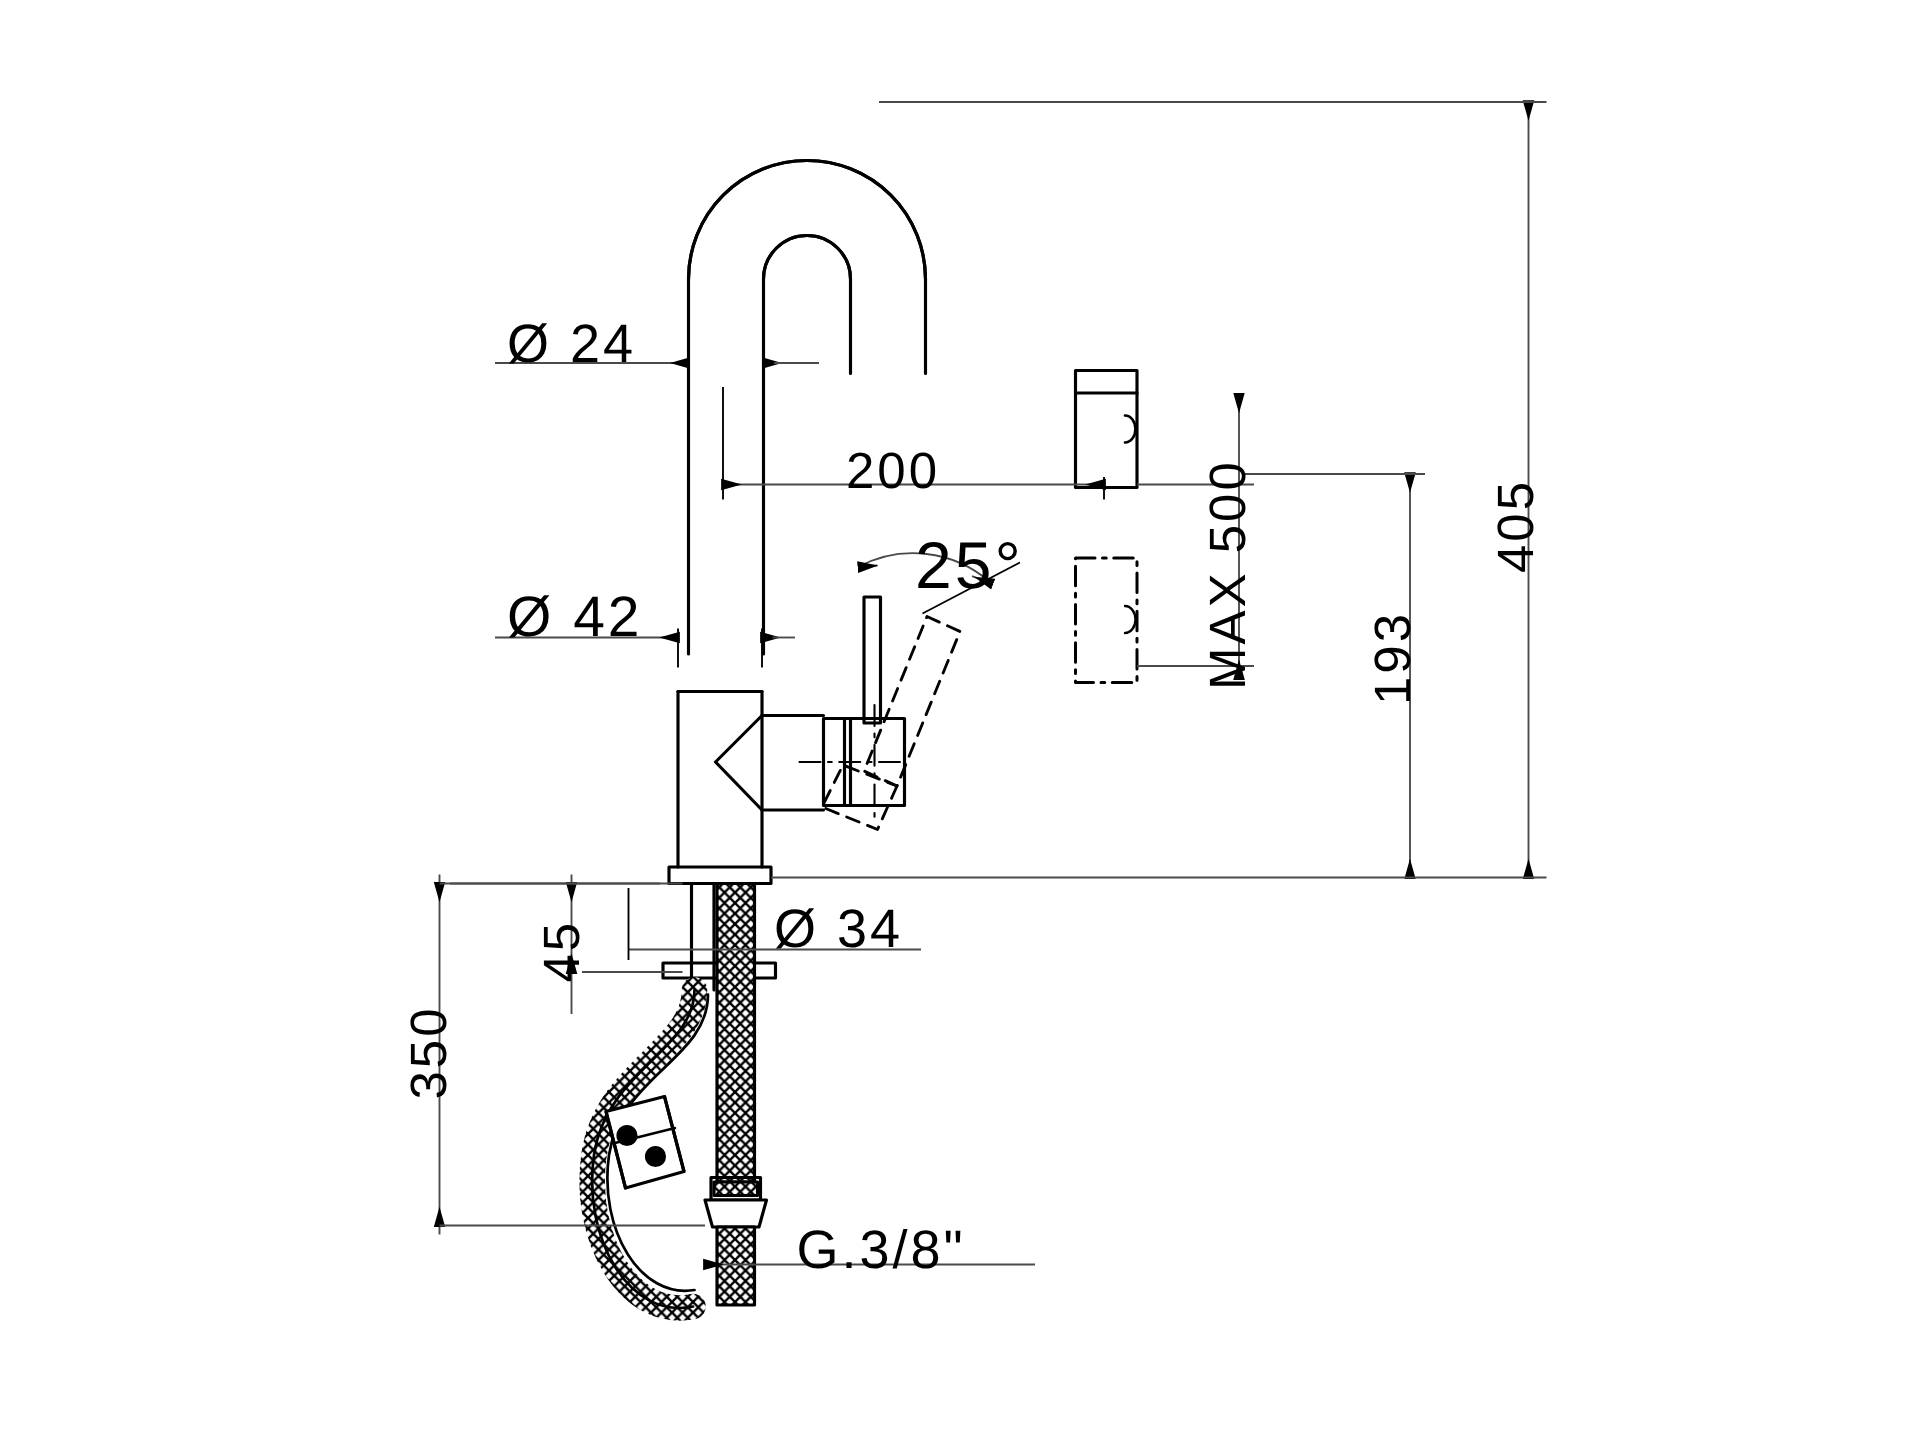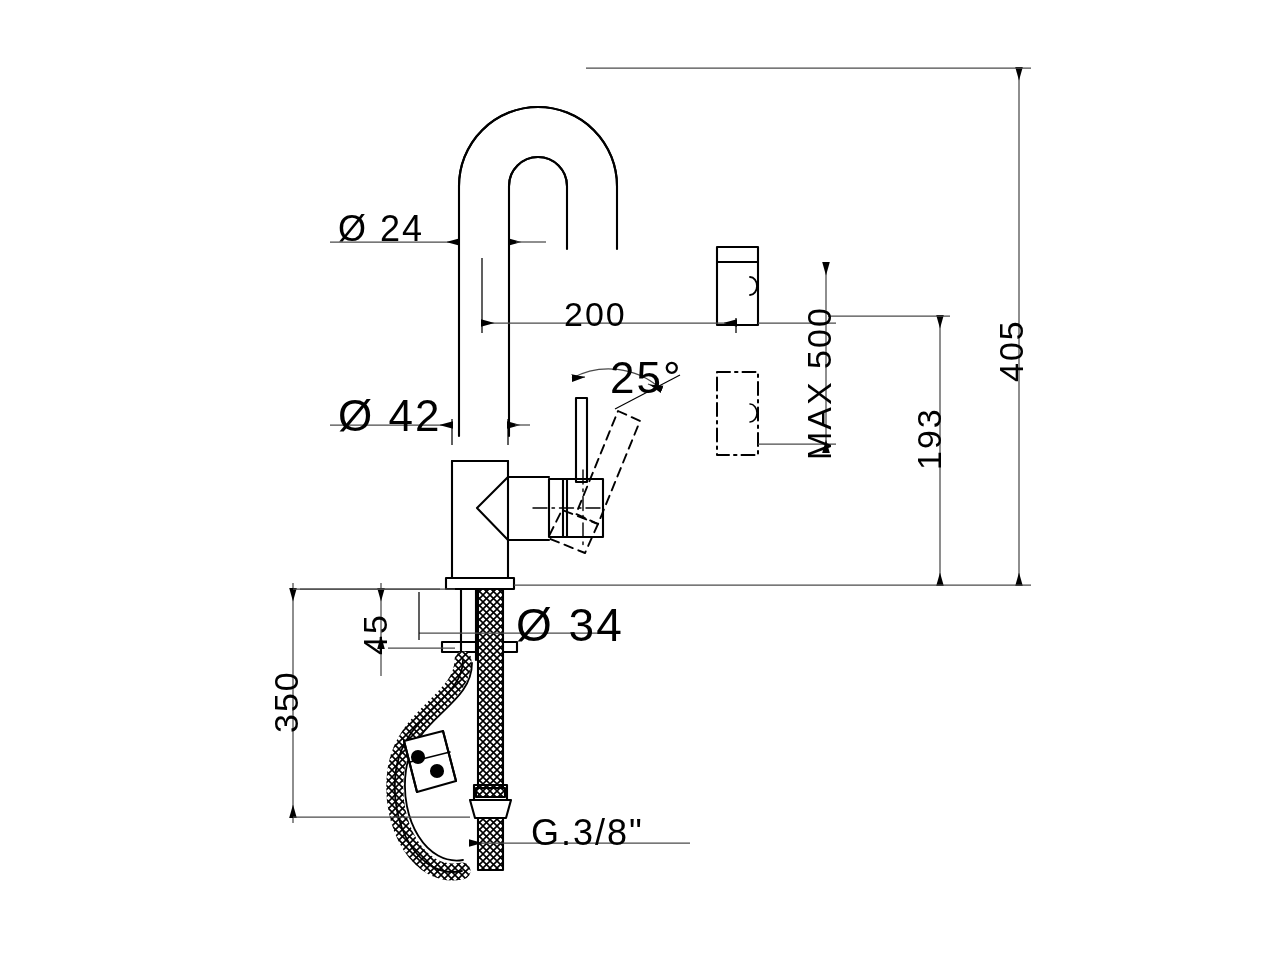--- a/index.html
+++ b/index.html
@@ -199,33 +199,33 @@
 
     <g>
       <line x1="470" y1="843" x2="690" y2="843"></line>
       <line x1="478" y1="843" x2="470" y2="843" marker-end="url(#ar)"></line>
     </g>
   </g>
 </svg>
 
 <div class="dimtext" style="left:338px;top:208px;font-size:36px;">Ø 24</div>
 
-<div class="dimtext" style="left:338px;top:391px;font-size:44px;">Ø 42</div>
+<div class="dimtext" style="left:338px;top:391px;font-size:38px;">Ø 42</div>
 
 <div class="dimtext" style="left:564px;top:295px;font-size:34px;text-align:center;">200</div>
 
 <div class="dimtext" style="left:610px;top:353px;font-size:44px;">25°</div>
 
 <div class="dimtext rot90" style="left:800px;top:460px;font-size:34px;">MAX 500</div>
 
 <div class="dimtext rot90" style="left:910px;top:470px;font-size:34px;">193</div>
 
 <div class="dimtext rot90" style="left:992px;top:382px;font-size:34px;">405</div>
 
 <div class="dimtext rot90" style="left:356px;top:655px;font-size:34px;">45</div>
 
 <div class="dimtext rot90" style="left:267px;top:733px;font-size:34px;">350</div>
 
-<div class="dimtext" style="left:516px;top:598px;font-size:46px;">Ø 34</div>
+<div class="dimtext" style="left:516px;top:598px;font-size:36px;">Ø 34</div>
 
 <div class="dimtext" style="left:531px;top:812px;font-size:36px;">G.3/8"</div>
 
 </div>
 
 </body></html>

